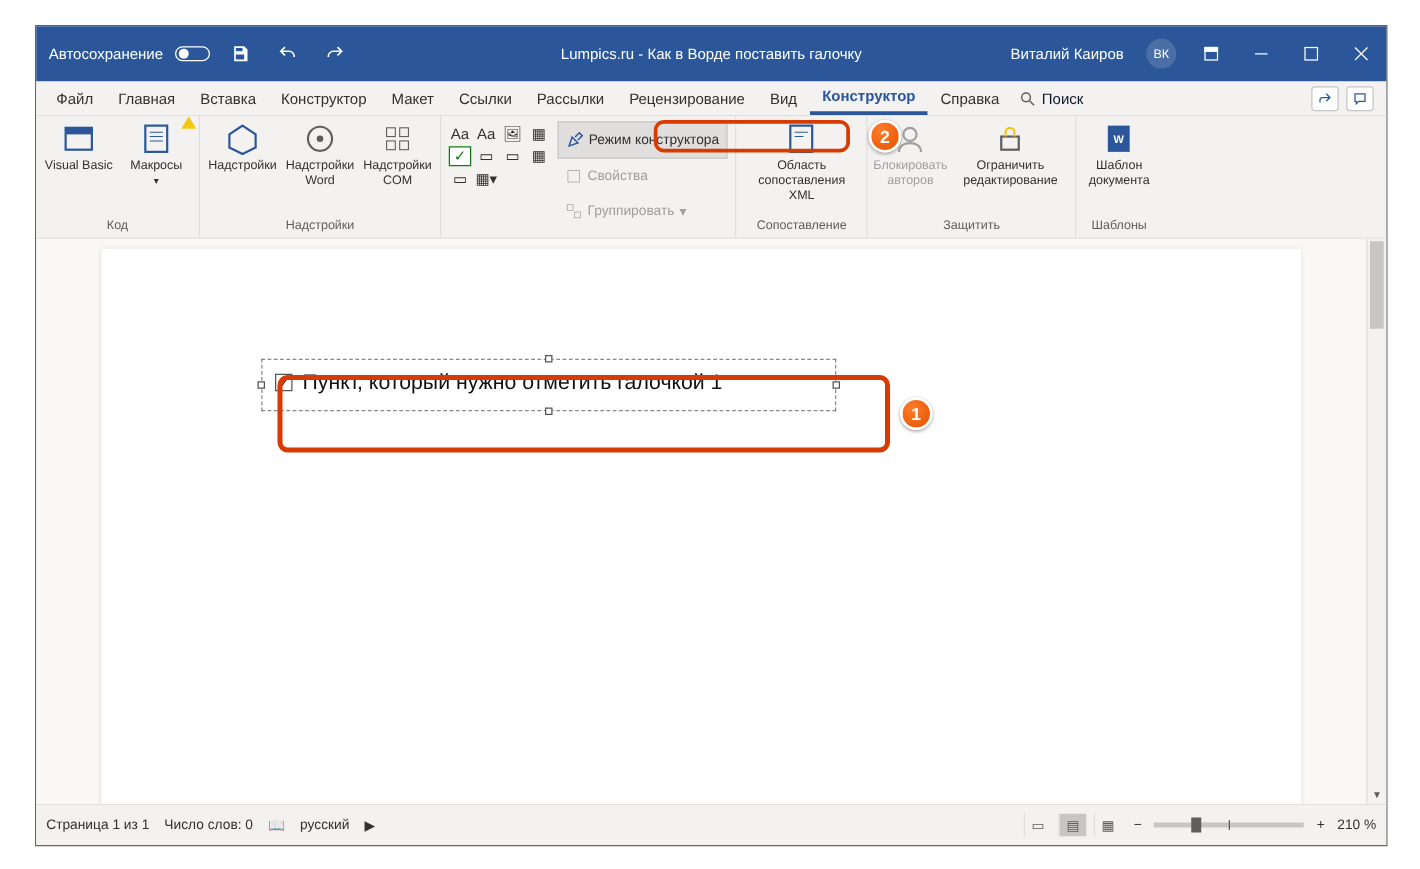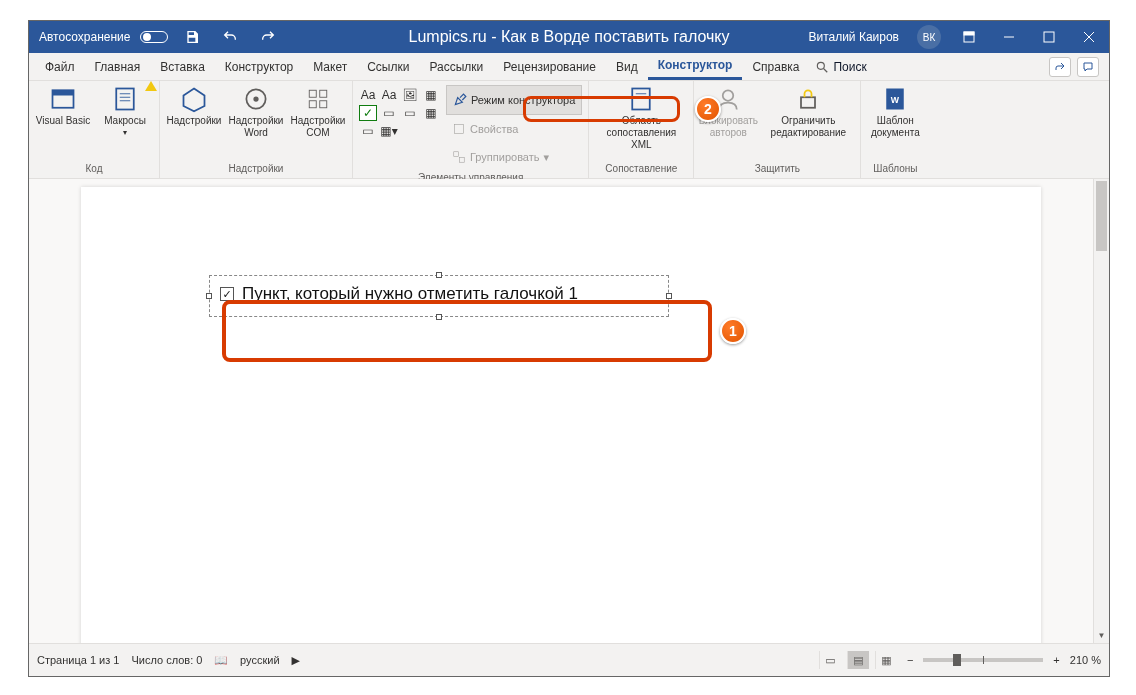--- a/index.html
+++ b/index.html
@@ -1,27 +1,27 @@
 <!DOCTYPE html>
 <html><head>
 <meta charset="utf-8">
 <style>
 * { margin: 0; padding: 0; box-sizing: border-box; font-family: "Segoe UI", Tahoma, sans-serif; }
 body { background: #fff; width: 1136px; height: 695px; position: relative; overflow: hidden; }
 
 .frame { position: absolute; left: 28px; top: 20px; width: 1082px; height: 657px; border: 1px solid #666; background: #fff; display: flex; flex-direction: column; }
 
 
-.titlebar { height: 32px; background: #2b579a; color: #fff; display: flex; align-items: center; font-size: 12px; position: relative; }
+.titlebar { height: 44px; background: #2b579a; color: #fff; display: flex; align-items: center; font-size: 12px; position: relative; }
 .titlebar .left { display: flex; align-items: center; gap: 10px; padding-left: 10px; }
 .toggle { width: 28px; height: 12px; border: 1px solid #fff; border-radius: 6px; position: relative; }
 .toggle::after { content: ""; position: absolute; width: 8px; height: 8px; background: #fff; border-radius: 50%; top: 1px; left: 2px; }
 .tb-icon { width: 16px; height: 16px; fill: #fff; }
 .tb-btn { padding: 0 6px; height: 100%; display: flex; align-items: center; cursor: pointer; }
-.doctitle { position: absolute; left: 50%; transform: translateX(-50%); font-size: 16px; }
+.doctitle { position: absolute; left: 50%; transform: translateX(-50%); font-size: 12px; }
 .titlebar .right { margin-left: auto; display: flex; align-items: center; height: 100%; }
 .user { padding: 0 10px; }
 .avatar { width: 24px; height: 24px; border-radius: 50%; background: #4a6fa5; display: inline-flex; align-items: center; justify-content: center; font-size: 10px; margin: 0 8px; }
 .winbtn { width: 40px; height: 100%; display: flex; align-items: center; justify-content: center; }
 .winbtn svg { width: 12px; height: 12px; fill: none; stroke: #fff; stroke-width: 1; }
 
 
 .tabs { height: 28px; background: #f3f2f1; border-bottom: 1px solid #e1dfdd; display: flex; align-items: center; font-size: 12px; padding: 0 6px; }
 .tab { padding: 0 10px; height: 100%; display: flex; align-items: center; color: #323130; cursor: pointer; }
 .tab.active { color: #2b579a; font-weight: 600; border-bottom: 3px solid #2b579a; }
@@ -254,21 +254,20 @@
           </div>
           <div class="small-btn disabled">
             <svg width="14" height="14" viewBox="0 0 24 24">
                 <rect x="3" y="3" width="8" height="8" fill="none" stroke="#a19f9d"></rect>
                 <rect x="13" y="13" width="8" height="8" fill="none" stroke="#a19f9d"></rect>
               </svg>
             <span>Группировать</span> ▾
           </div>
         </div>
       </div>
-      <div class="group-label">Элементы управления</div>
     </div>
 
     <div class="group">
       <div class="group-body">
         <div class="big-btn wide">
             <svg class="ic" viewBox="0 0 32 32">
               <rect x="6" y="4" width="20" height="24" fill="none" stroke="#2b579a" stroke-width="2"></rect>
               <line x1="10" y1="10" x2="22" y2="10" stroke="#2b579a"></line>
               <line x1="10" y1="14" x2="18" y2="14" stroke="#2b579a"></line>
             </svg>

